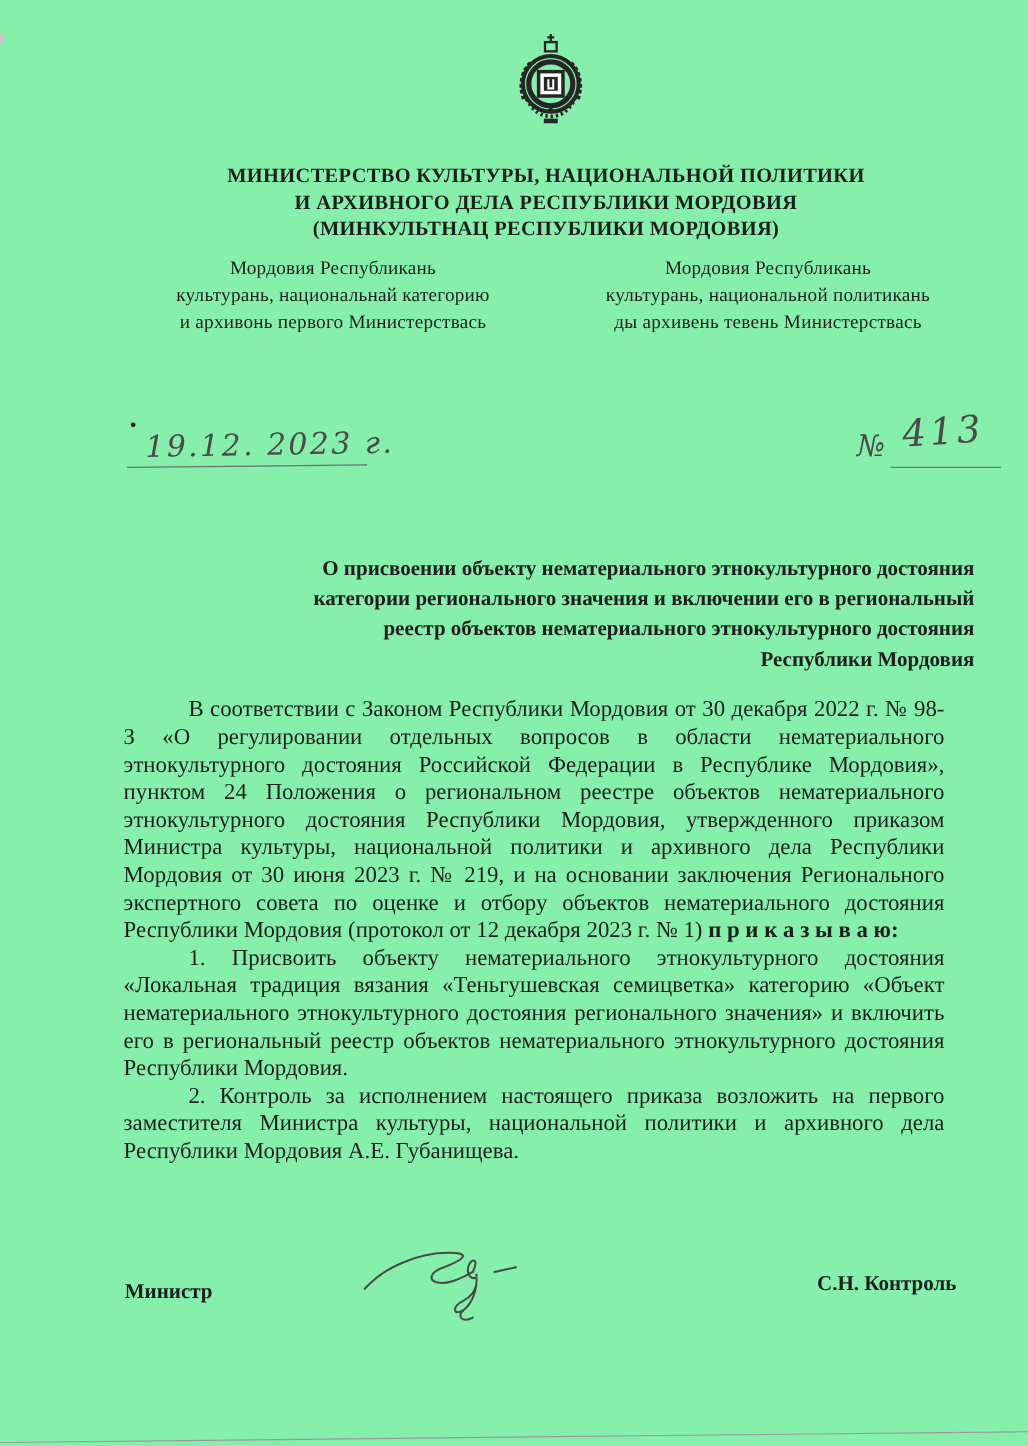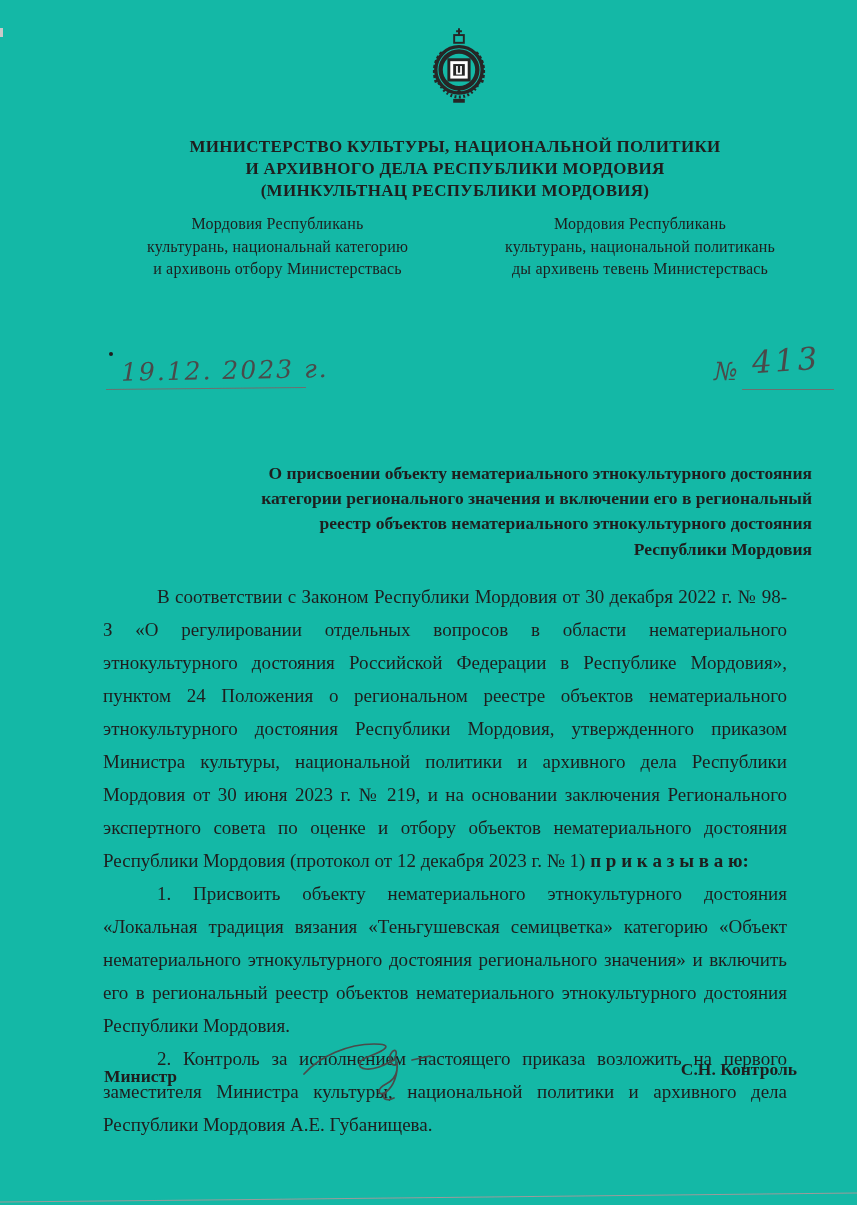--- a/index.html
+++ b/index.html
@@ -1,19 +1,19 @@
 <!DOCTYPE html>
 <html><head>
 <meta charset="utf-8">
 <style>
   html,body{margin:0;padding:0;background:#e8e8e8;}
   .page{
     position:relative;
     width:857px;height:1205px;
-    background:#14b8a6;
+    background:#86efac;
     margin:0 auto;
     font-family:"Liberation Serif","DejaVu Serif",serif;
     color:#1e1e1e;
     overflow:hidden;
   }
   .emblem{position:absolute;left:430px;top:26px;width:58px;height:80px;}
   .ministry{
     position:absolute;left:100px;top:136px;width:710px;
     text-align:center;font-weight:bold;font-size:17px;line-height:22px;
     letter-spacing:.3px;
@@ -45,21 +45,21 @@
   .city{
     position:absolute;left:100px;top:418px;width:710px;text-align:center;
     font-weight:bold;font-size:17.5px;
   }
   .doc-title{
     position:absolute;left:100px;top:461px;width:712px;text-align:right;
     font-weight:bold;font-size:17.5px;line-height:25.2px;
   }
   .body-text{
     position:absolute;left:103px;top:580px;width:684px;
-    font-size:19px;line-height:33px;text-align:justify;
+    font-size:19px;line-height:23px;text-align:justify;
   }
   .body-text p{margin:0;text-indent:54px;}
   .bold-spaced{font-weight:bold;}
   .sig-label{position:absolute;left:104px;top:1066px;font-weight:bold;font-size:17.5px;}
   .sig-name{position:absolute;right:60px;top:1059px;font-weight:bold;font-size:17.5px;}
   .sig-svg{position:absolute;left:300px;top:1032px;width:160px;height:80px;}
   .page-edge{position:absolute;left:-12px;top:1197px;width:900px;border-top:1.6px solid #9b9b9b;transform:rotate(-.6deg);}
   .scan-speck{position:absolute;left:0;top:28px;width:3px;height:9px;background:#c9c9c9;}
 </style>
 </head>
@@ -90,21 +90,21 @@
   <div class="ministry">
     <div>МИНИСТЕРСТВО КУЛЬТУРЫ, НАЦИОНАЛЬНОЙ ПОЛИТИКИ</div>
     <div>И АРХИВНОГО ДЕЛА РЕСПУБЛИКИ МОРДОВИЯ</div>
     <div>(МИНКУЛЬТНАЦ РЕСПУБЛИКИ МОРДОВИЯ)</div>
   </div>
 
   <div class="cols">
     <div class="col left">
       <div>Мордовия Республикань</div>
       <div>культурань, национальнай категорию</div>
-      <div>и архивонь отбору Министерствась</div>
+      <div>и архивонь первого Министерствась</div>
     </div>
     <div class="col right">
       <div>Мордовия Республикань</div>
       <div>культурань, национальной политикань</div>
       <div>ды архивень тевень Министерствась</div>
     </div>
   </div>
 
 
   <div class="date-dot"></div>

